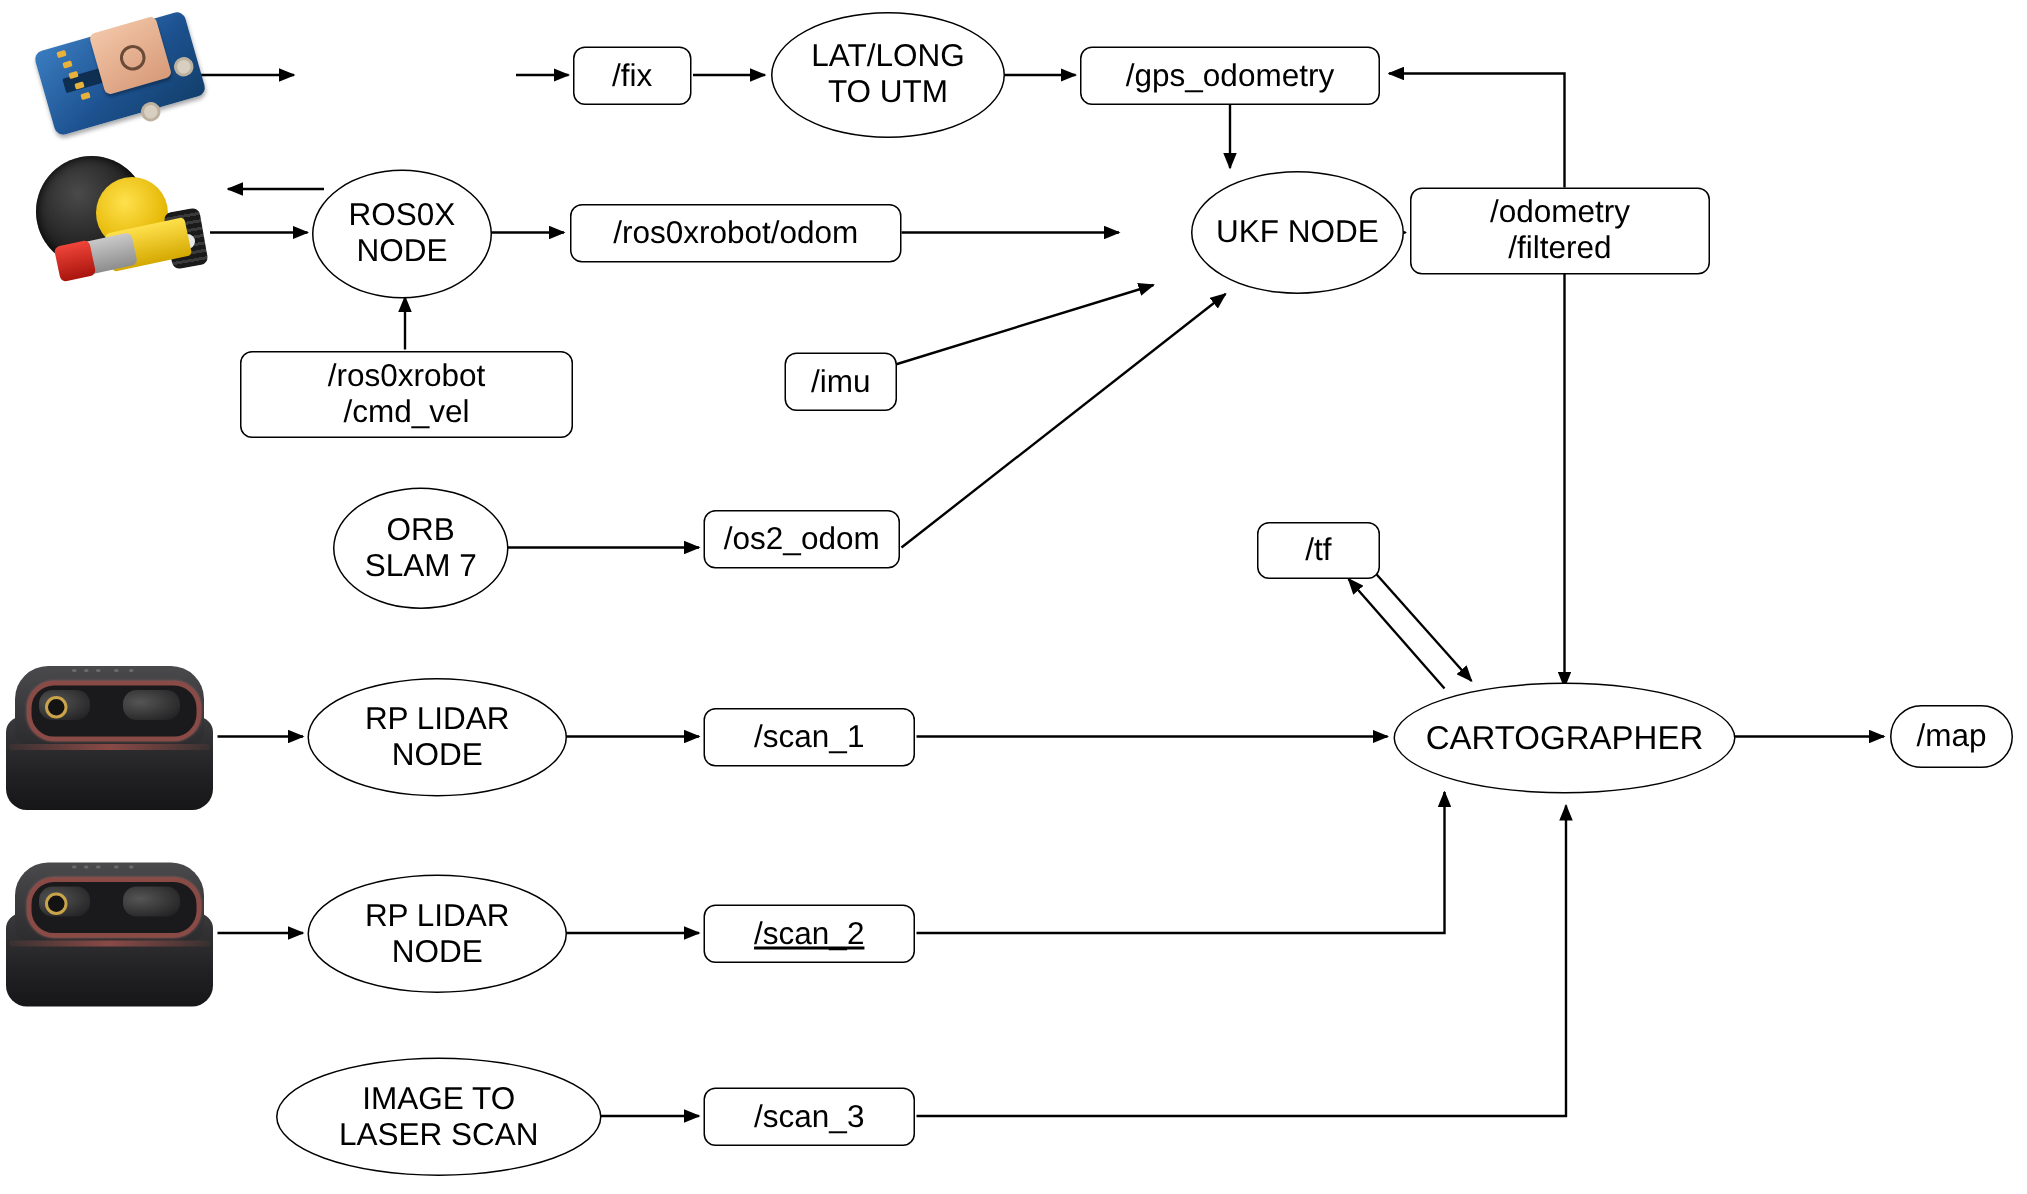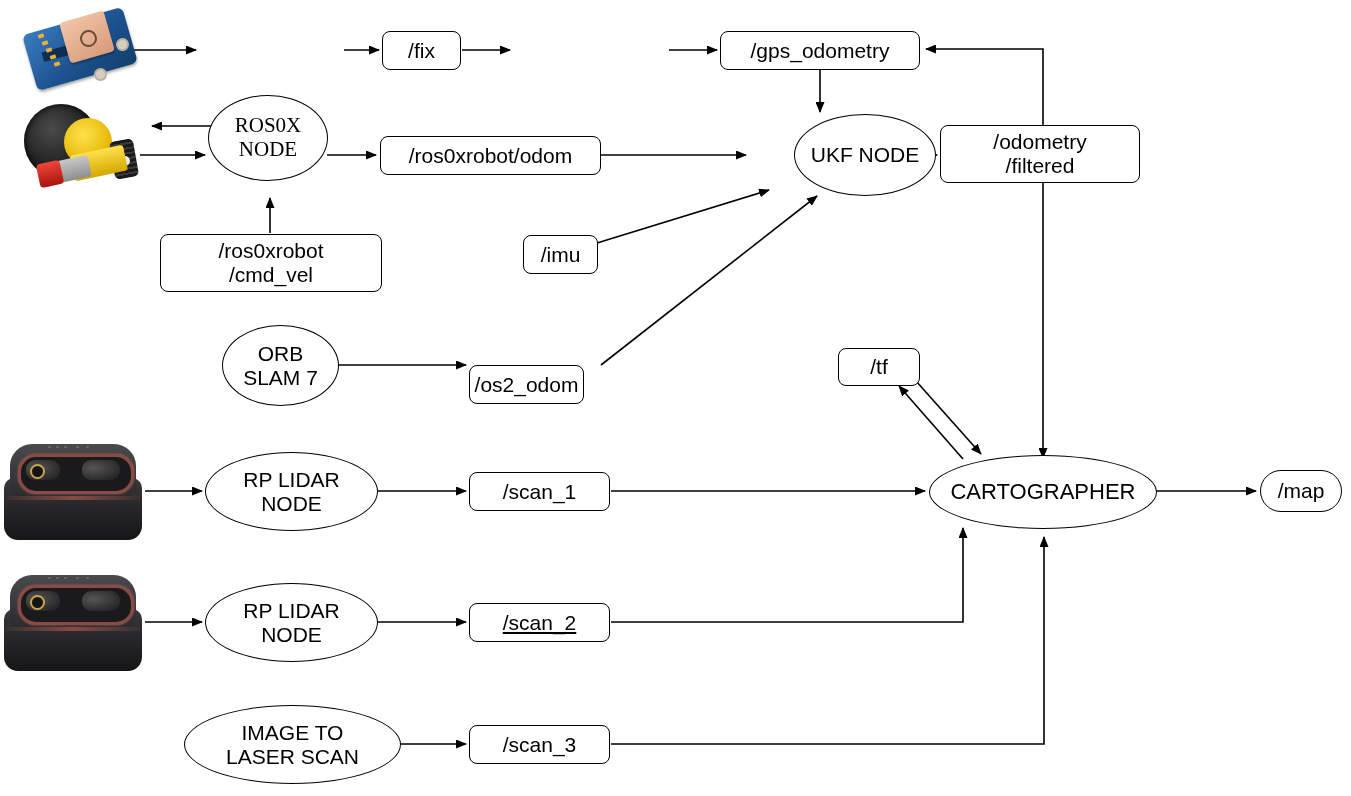--- a/index.html
+++ b/index.html
@@ -161,22 +161,26 @@
     <div class="ld-tick" style="left:76px;"></div>
     <div class="ld-tick" style="left:86px;"></div>
     <div class="ld-ring"></div>
     <div class="ld-win1"></div>
     <div class="ld-win2"></div>
     <div class="ld-lens"></div>
     <div class="ld-seam"></div>
   </div>
 
 
-
-  <div class="node ellipse" style="left:208px;top:95px;width:120px;height:86px;font-family:Liberation Serif, serif;">
+  <div class="node ellipse" style="left:514px;top:8px;width:156px;height:84px;">
+    <span class="lbl f21">LAT/LONG
+TO UTM</span>
+  </div>
+
+  <div class="node ellipse" style="left:208px;top:113px;width:120px;height:86px;">
     <span class="lbl f21">ROS0X
 NODE</span>
   </div>
 
   <div class="node ellipse" style="left:794px;top:114px;width:142px;height:82px;">
     <span class="lbl f21">UKF NODE</span>
   </div>
 
   <div class="node ellipse" style="left:222px;top:325px;width:117px;height:81px;">
     <span class="lbl f21">ORB
@@ -221,21 +225,21 @@
 
   <div class="node box" style="left:160px;top:234px;width:222px;height:58px;">
     <span class="lbl f21">/ros0xrobot
 /cmd_vel</span>
   </div>
 
   <div class="node box" style="left:523px;top:235px;width:75px;height:39px;">
     <span class="lbl f21">/imu</span>
   </div>
 
-  <div class="node box" style="left:469px;top:365px;width:115px;height:39px;text-align:right;">
+  <div class="node box" style="left:469px;top:340px;width:131px;height:39px;text-align:right;">
     <span class="lbl f21">/os2_odom</span>
   </div>
 
   <div class="node box" style="left:838px;top:348px;width:82px;height:38px;">
     <span class="lbl f21">/tf</span>
   </div>
 
   <div class="node box" style="left:469px;top:472px;width:141px;height:39px;">
     <span class="lbl f21">/scan_1</span>
   </div>

